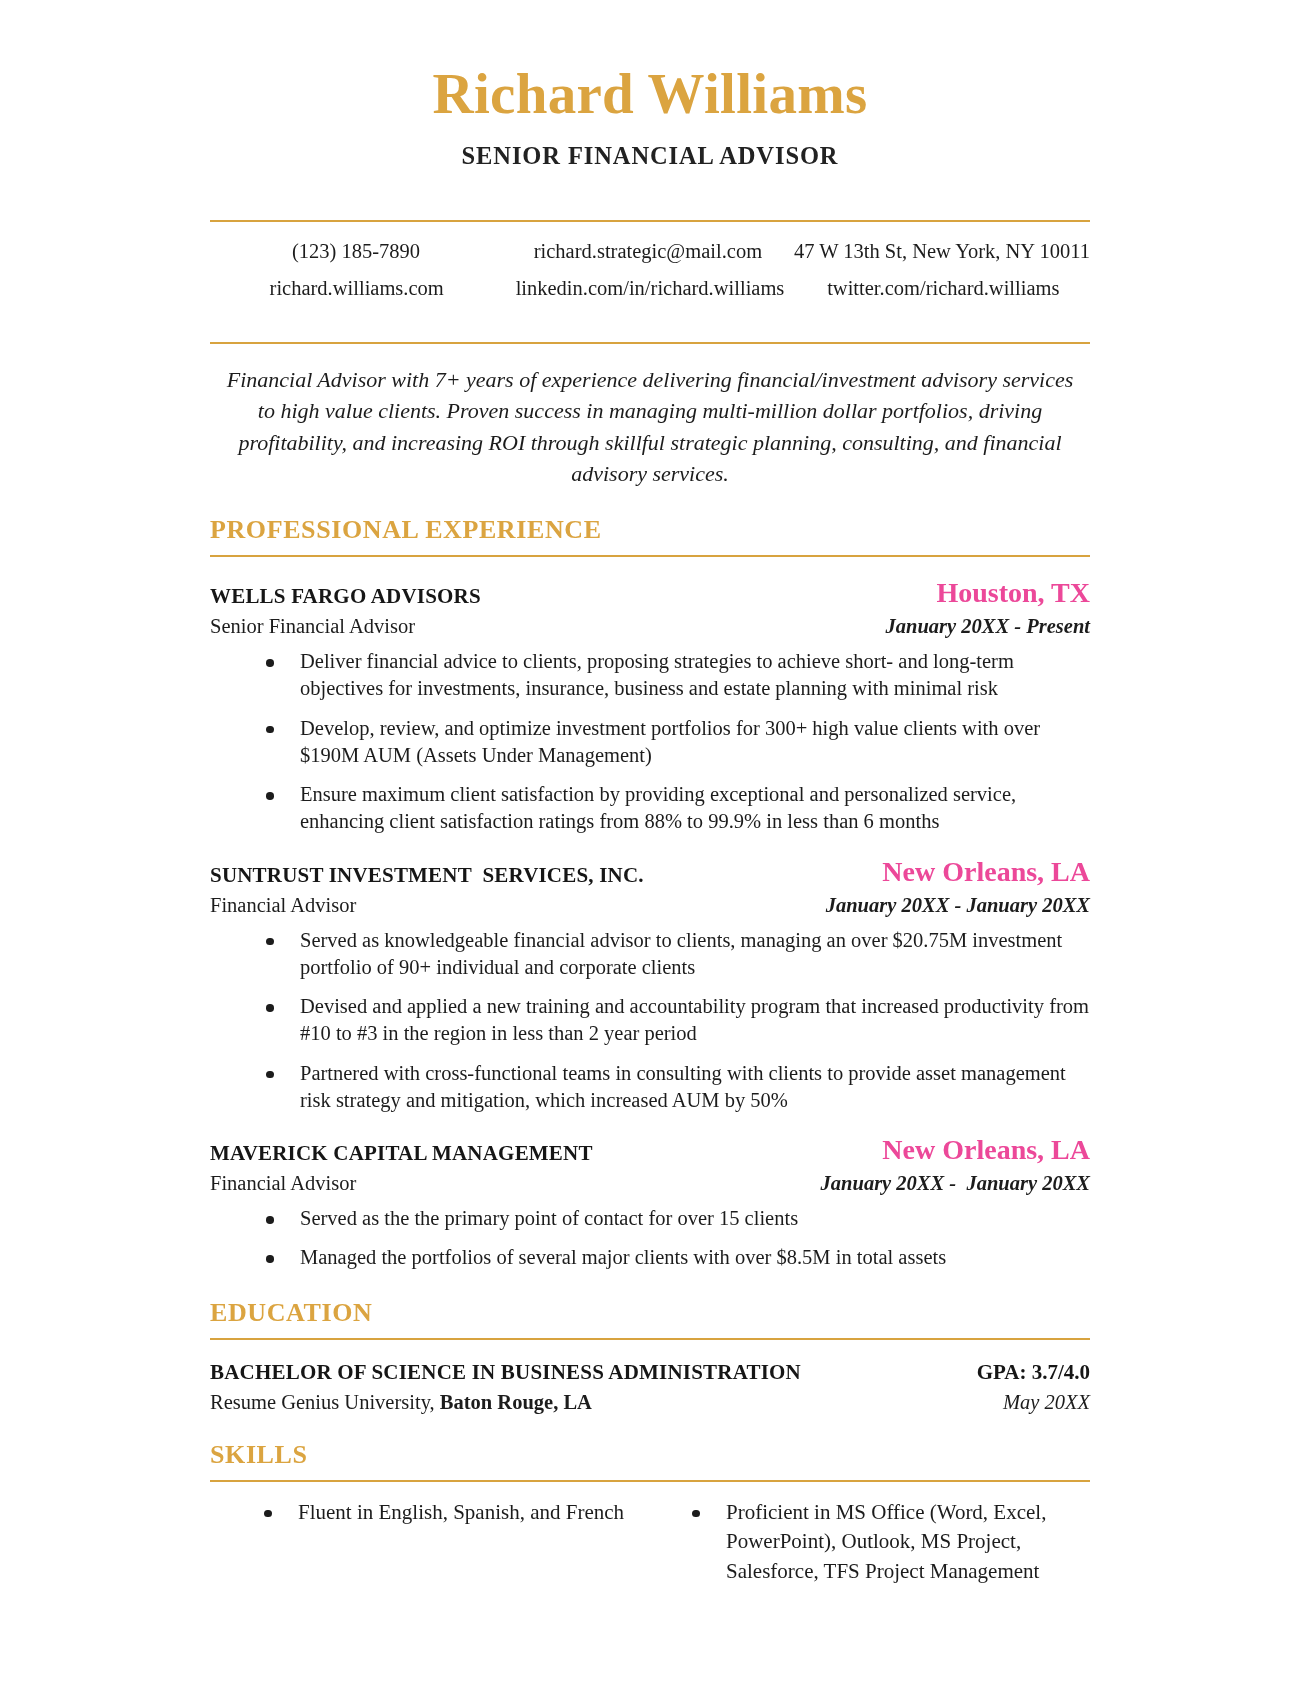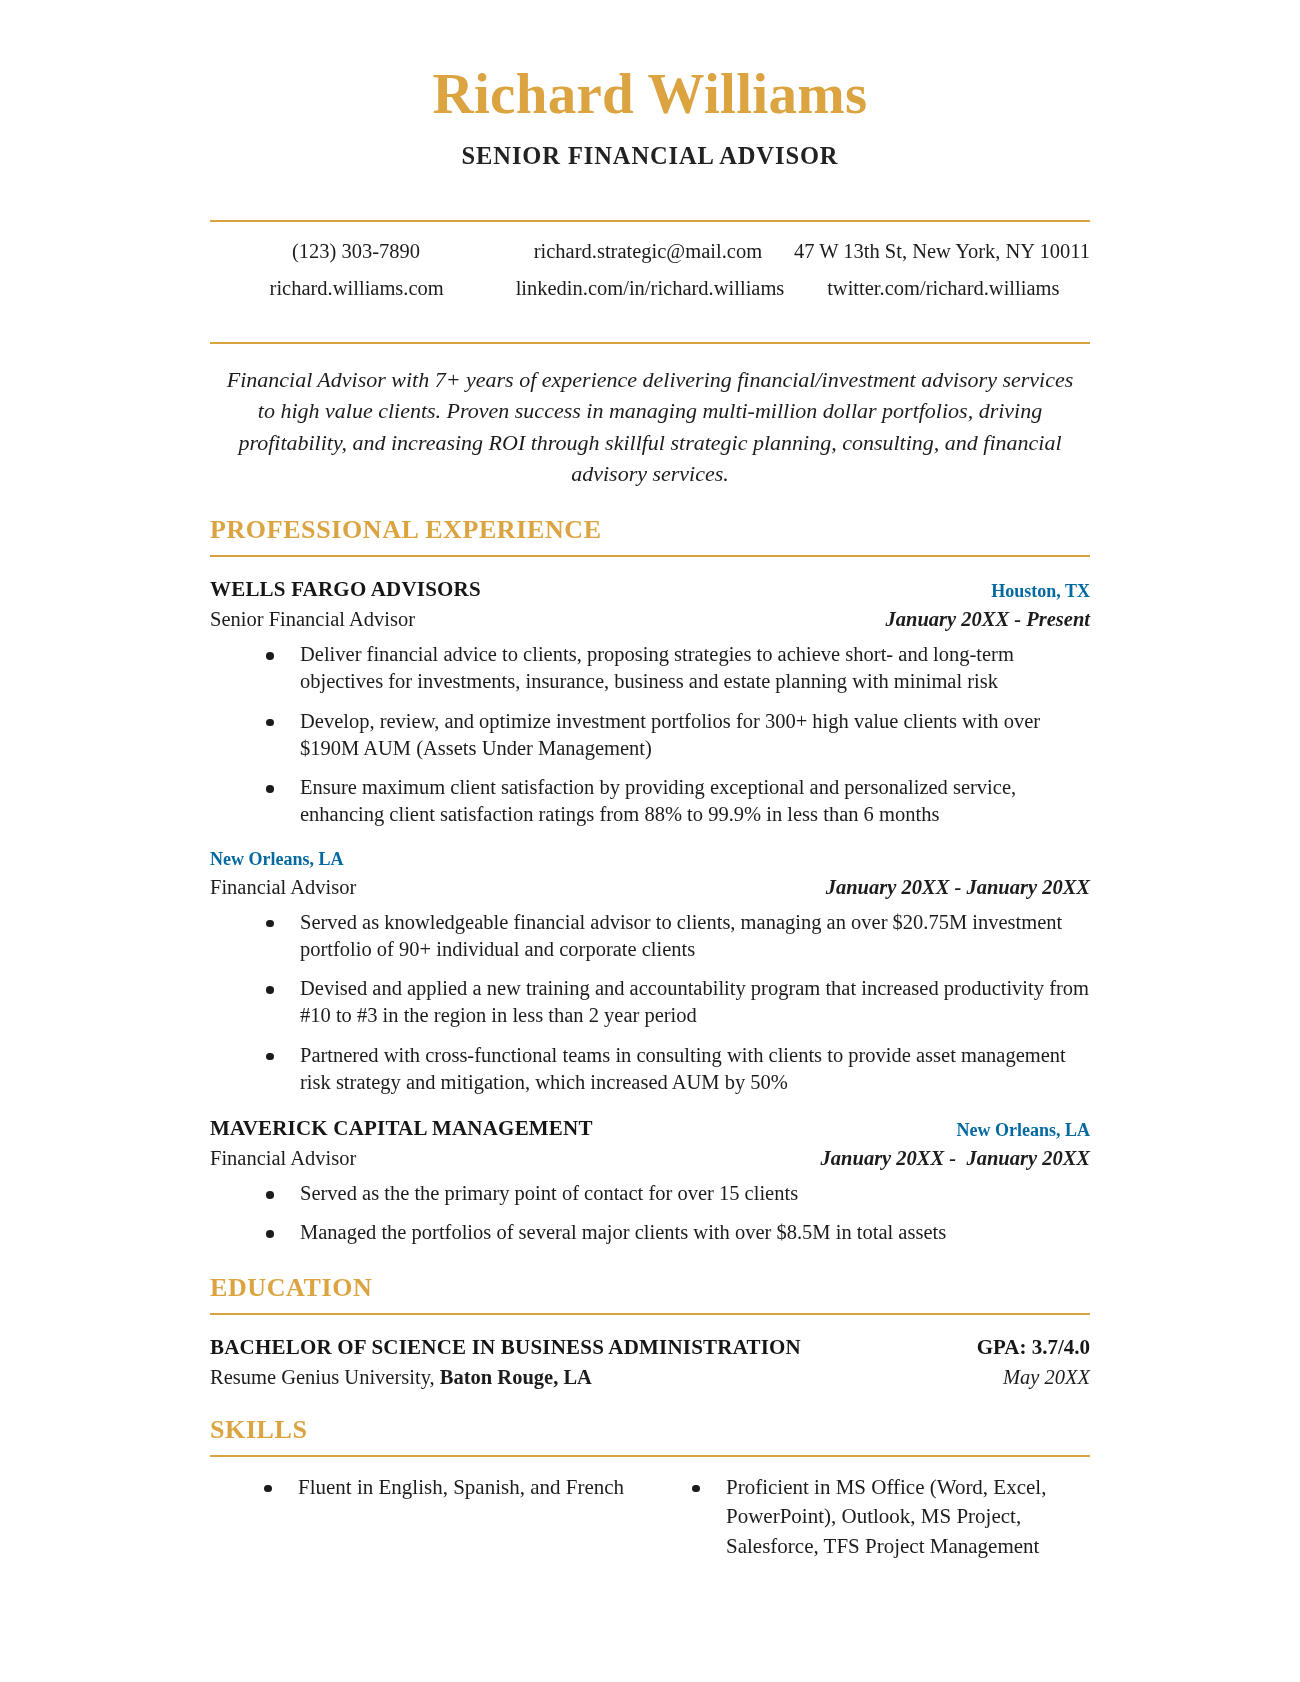--- a/index.html
+++ b/index.html
@@ -106,23 +106,23 @@
     gap: 16px;
   }
   .entry-company {
     font-size: 21px;
     font-weight: bold;
     color: #161616;
     letter-spacing: 0.2px;
     white-space: pre;
   }
   .entry-location {
-    font-size: 18px;
-    font-weight: bold;
-    color: #0369a1;
+    font-size: 28px;
+    font-weight: bold;
+    color: #ec4899;
     text-align: right;
     white-space: nowrap;
   }
   .entry-role {
     font-size: 20.5px;
     color: #1c1c1c;
     margin-top: 6px;
   }
   .entry-dates {
     font-size: 20.5px;
@@ -228,21 +228,21 @@
 
   <div>
     <h1 class="name">Richard Williams</h1>
     <div class="job-title">SENIOR FINANCIAL ADVISOR</div>
   </div>
 
   <hr class="rule-gold rule-head-top">
 
   <div class="contact">
     <div class="contact-row">
-      <div class="contact-cell c1">(123) 303-7890</div>
+      <div class="contact-cell c1">(123) 185-7890</div>
       <div class="contact-cell c2">richard.strategic@mail.com</div>
       <div class="contact-cell c3">47 W 13th St, New York, NY 10011</div>
     </div>
     <div class="contact-row">
       <div class="contact-cell c1">richard.williams.com</div>
       <div class="contact-cell c2">linkedin.com/in/richard.williams</div>
       <div class="contact-cell c3">twitter.com/richard.williams</div>
     </div>
     <div class="contact-bottom-pad"></div>
   </div>
@@ -266,20 +266,21 @@
       </div>
       <ul class="bullets">
         <li>Deliver financial advice to clients, proposing strategies to achieve short- and long-term objectives for investments, insurance, business and estate planning with minimal risk</li>
         <li>Develop, review, and optimize investment portfolios for 300+ high value clients with over $190M AUM (Assets Under Management)</li>
         <li>Ensure maximum client satisfaction by providing exceptional and personalized service, enhancing client satisfaction ratings from 88% to 99.9% in less than 6 months</li>
       </ul>
     </div>
 
     <div class="entry">
       <div class="entry-row">
+        <div class="entry-company">SUNTRUST INVESTMENT  SERVICES, INC.</div>
         <div class="entry-location">New Orleans, LA</div>
       </div>
       <div class="entry-row">
         <div class="entry-role">Financial Advisor</div>
         <div class="entry-dates">January 20XX - January 20XX</div>
       </div>
       <ul class="bullets">
         <li>Served as knowledgeable financial advisor to clients, managing an over $20.75M investment portfolio of 90+ individual and corporate clients</li>
         <li>Devised and applied a new training and accountability program that increased productivity from #10 to #3 in the region in less than 2 year period</li>
         <li>Partnered with cross-functional teams in consulting with clients to provide asset management risk strategy and mitigation, which increased AUM by 50%</li>

